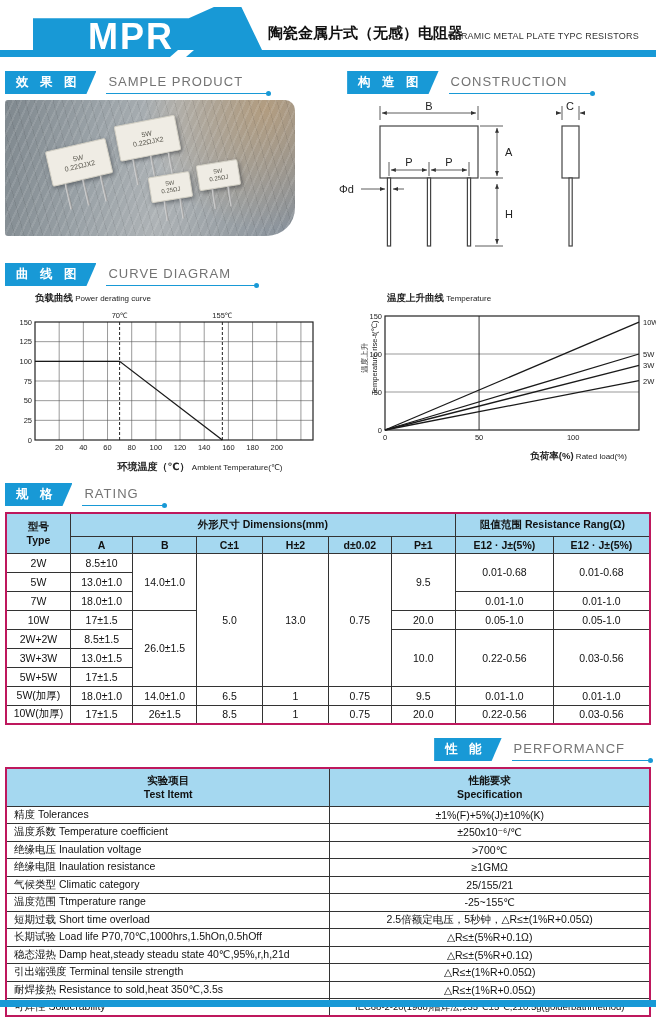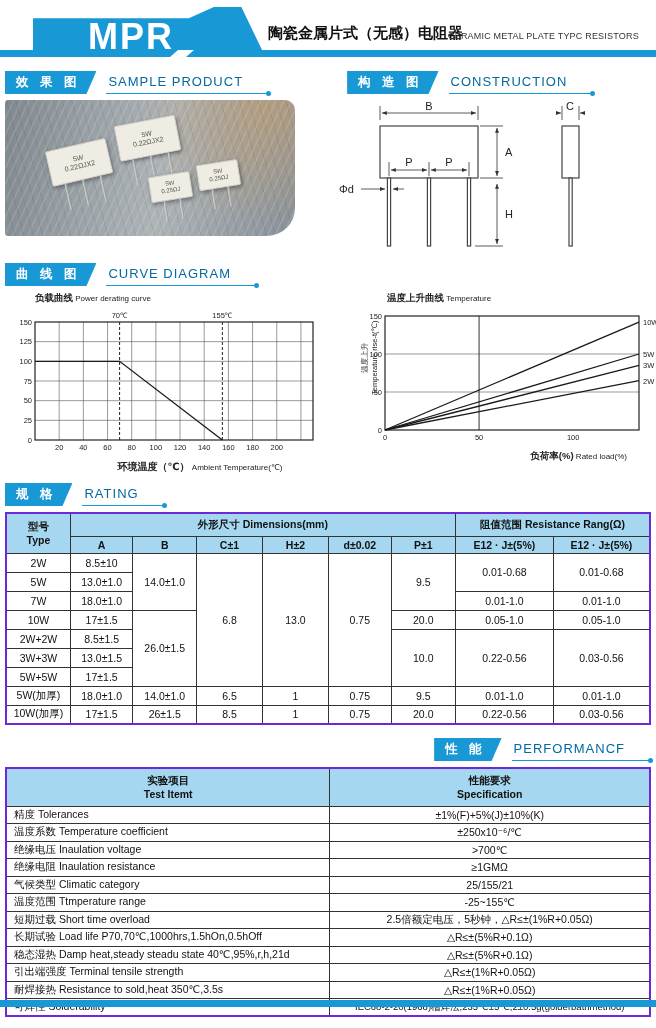--- a/index.html
+++ b/index.html
@@ -16,21 +16,21 @@
     clip-path:polygon(0 0,100% 0,calc(100% - 8px) 100%,0 100%);}
   .bar-right{position:absolute;left:186px;right:0;top:50px;height:7px;background:#1899d6;
     clip-path:polygon(8px 0,100% 0,100% 100%,0 100%);}
   .title-cn{position:absolute;left:268px;top:24px;font-size:15px;font-weight:bold;color:#111;}
   .title-en{position:absolute;left:448px;top:31px;font-size:9px;color:#333;letter-spacing:.2px;}
 
   
   .sec-head{display:flex;align-items:flex-end;margin:10px 0 6px 0;height:22px;}
   .badge{background:#1899d6;color:#fff;font-weight:bold;font-size:12.5px;letter-spacing:4px;
     padding:3px 16px 3px 11px;clip-path:polygon(0 0,100% 0,calc(100% - 10px) 100%,0 100%);white-space:nowrap;}
-  .sec-en{font-size:13px;letter-spacing:1px;color:#0369a1;margin-left:10px;padding:0 26px 4px 2px;
+  .sec-en{font-size:13px;letter-spacing:1px;color:#737373;margin-left:10px;padding:0 26px 4px 2px;
     border-bottom:1px solid #1899d6;position:relative;white-space:nowrap;}
   .sec-en::after{content:'';position:absolute;right:-2px;bottom:-3px;width:5px;height:5px;border-radius:50%;background:#1899d6;}
 
   .head-row{display:flex;}
   .head-row .hr2{margin-left:78px;}
 
   
   .content-row{display:flex;}
   .photo{position:relative;width:294px;height:136px;overflow:hidden;border-radius:3px 10px 28px 3px;
     background:
@@ -75,21 +75,21 @@
   svg .dash{stroke:#222;stroke-width:1;stroke-dasharray:3,2;}
   svg .axis{stroke:#333;stroke-width:1;}
   svg .series{fill:none;stroke:#1a1a1a;stroke-width:1.3;}
   svg .tick{font:7.5px "Liberation Sans",sans-serif;fill:#222;}
   svg .mid{text-anchor:middle;}
   svg .end{text-anchor:end;}
 
   
   table{border-collapse:collapse;width:646px;table-layout:fixed;font-size:10.5px;color:#111;}
   th,td{border:1px solid #333;text-align:center;padding:1px 2px;}
-  table{border:2px solid #6d28d9;}
+  table{border:2px solid #be185d;}
   th{background:#a5d8f0;font-weight:bold;}
   .rating tr{height:19px;}
   .rating .hrow1{height:23px;}
   .rating .hrow2{height:17px;}
   .perf tr{height:17.5px;}
   .perf .phead{height:38px;line-height:1.35;}
   .perf td.item{text-align:left;padding-left:7px;}
   .perf td.spec{font-size:10.5px;}
   .perf td.spec.long{font-size:9.5px;}
 
@@ -344,21 +344,21 @@
       <th>H±2</th>
       <th>d±0.02</th>
       <th>P±1</th>
       <th>E12 · J±(5%)</th>
       <th>E12 · J±(5%)</th>
     </tr>
     <tr>
       <td>2W</td>
       <td>8.5±10</td>
       <td rowspan="3">14.0±1.0</td>
-      <td rowspan="7">6.8</td>
+      <td rowspan="7">5.0</td>
       <td rowspan="7">13.0</td>
       <td rowspan="7">0.75</td>
       <td rowspan="3">9.5</td>
       <td rowspan="2">0.01-0.68</td>
       <td rowspan="2">0.01-0.68</td>
     </tr>
     <tr>
       <td>5W</td>
       <td>13.0±1.0</td>
     </tr>

